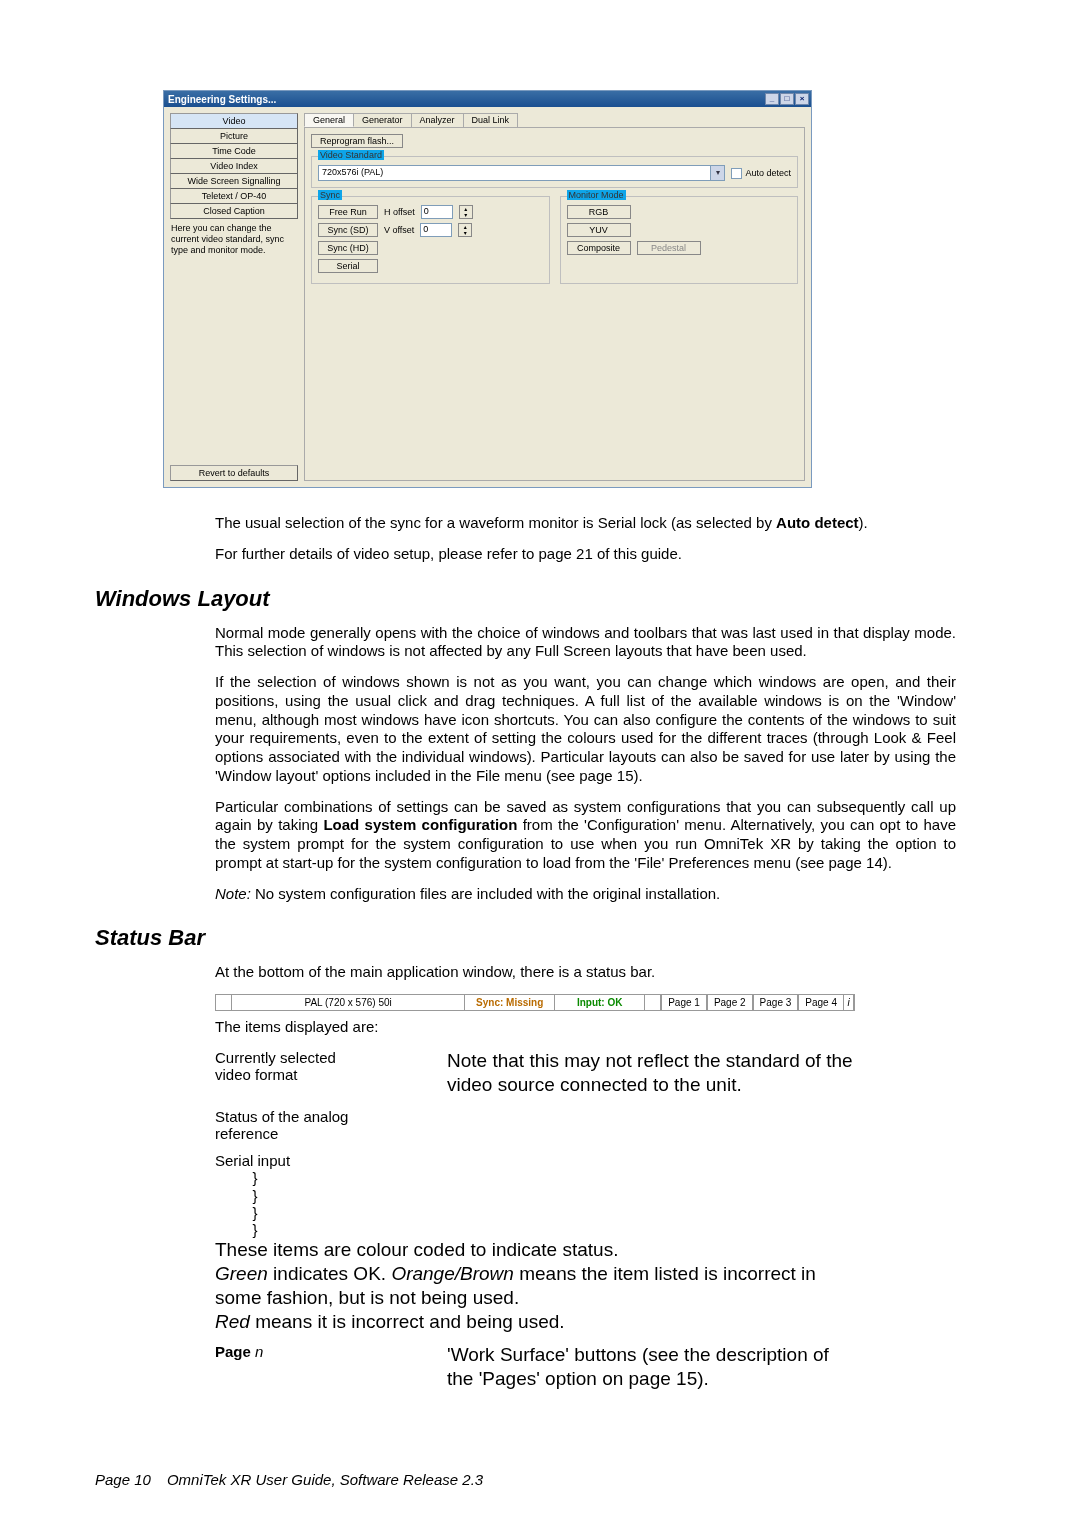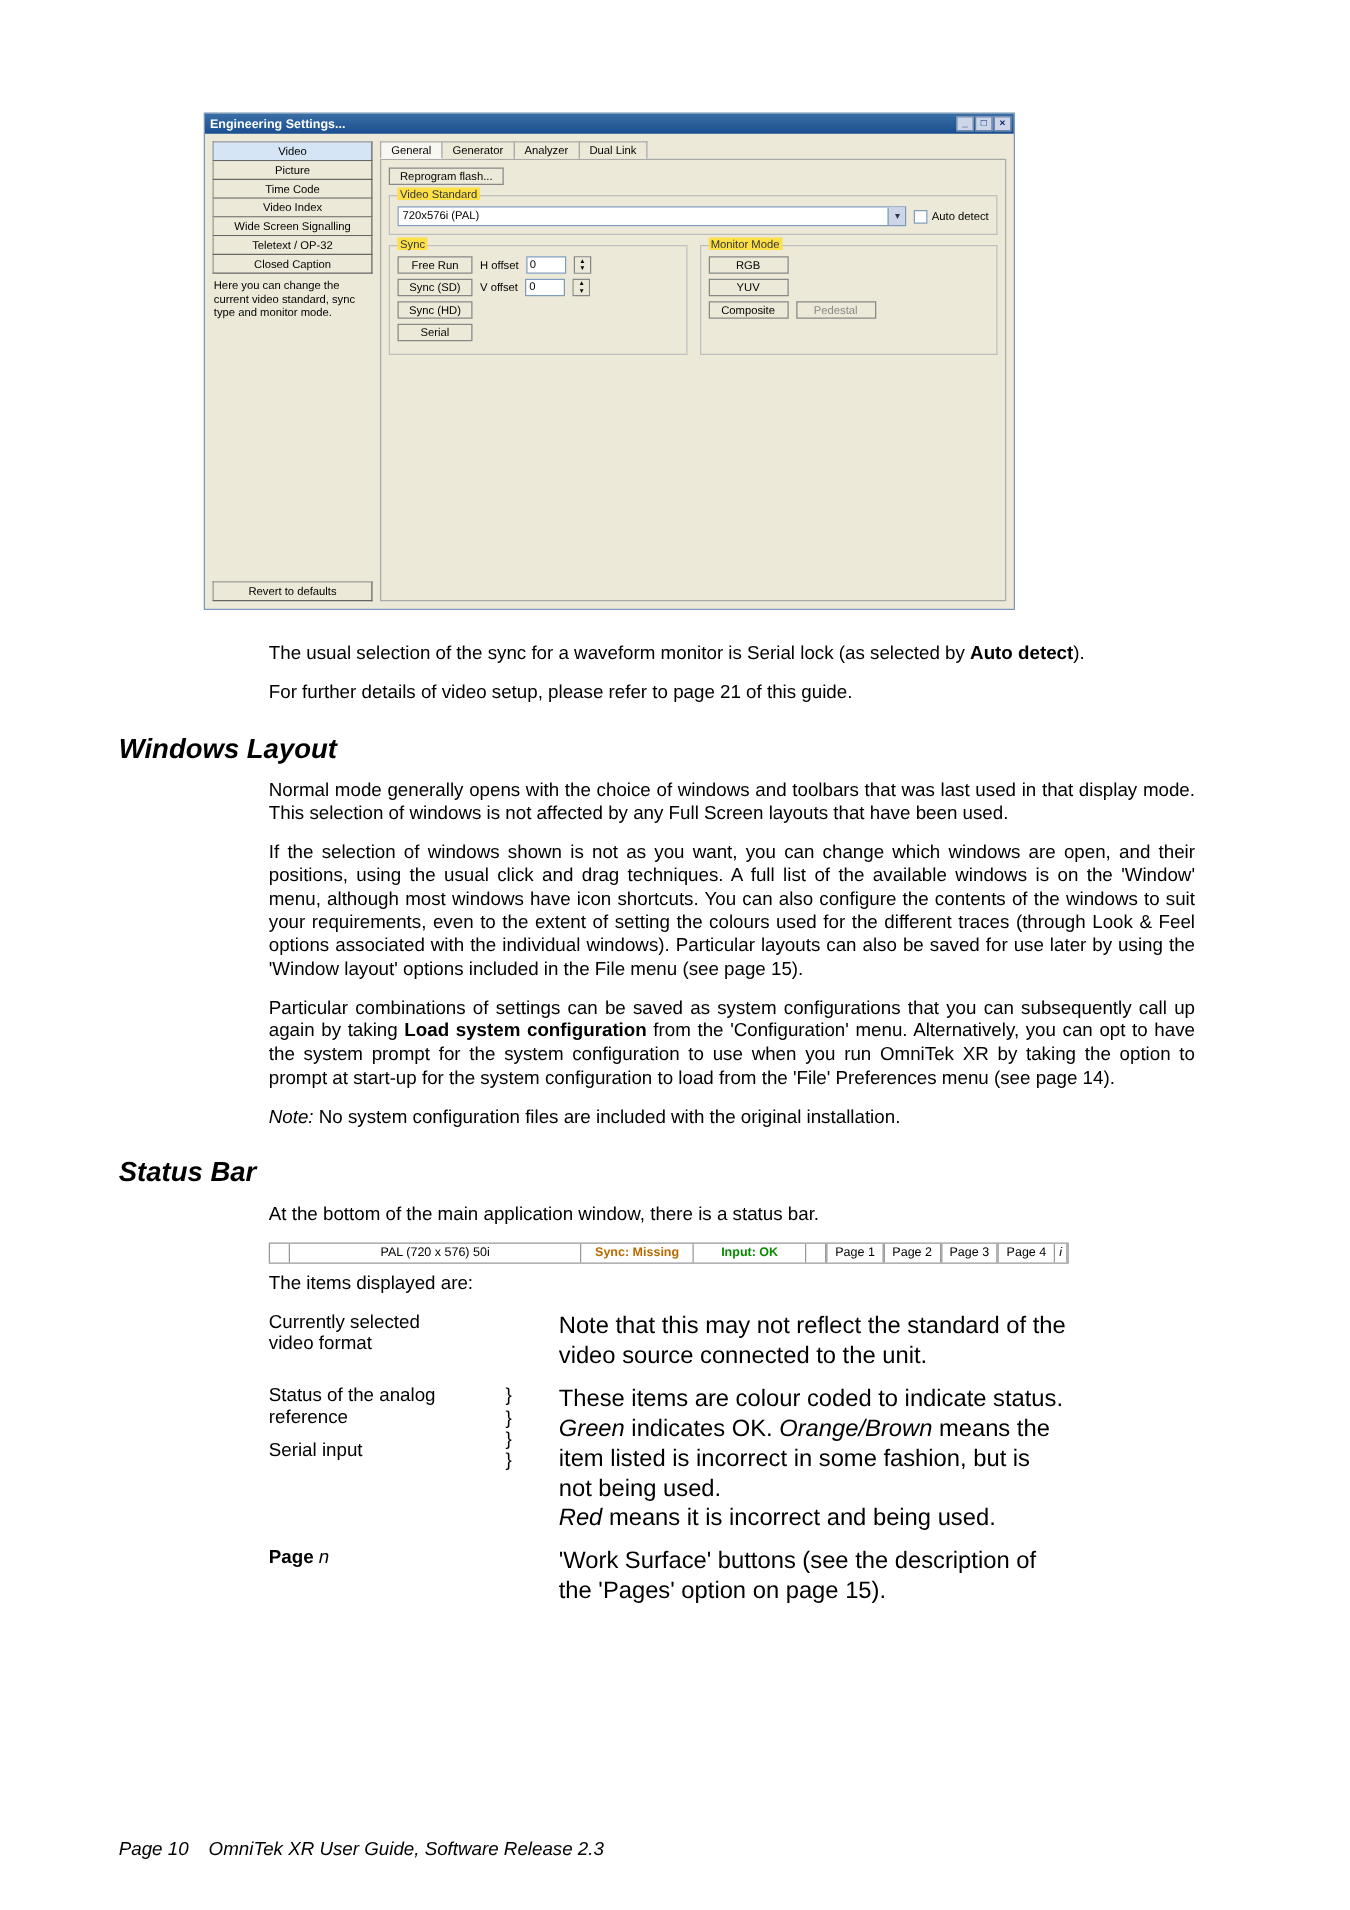--- a/index.html
+++ b/index.html
@@ -109,21 +109,21 @@
   .group {
     border: 1px solid #bfbfbf;
     margin-top: 8px;
     padding: 8px 6px 6px 6px;
     position: relative;
   }
   .group-label {
     position: absolute;
     top: -7px;
     left: 6px;
-    background: #fde047;
+    background: #0ea5e9;
     padding: 0 2px;
     font-size: 9px;
     color: #333;
   }
   .vs-row { display: flex; align-items: center; gap: 6px; }
   .dropdown {
     flex: 1;
     display: flex;
     border: 1px solid #7f9db9;
     background: #fff;
@@ -221,21 +221,21 @@
       <div class="title-btn">×</div>
     </div>
   </div>
   <div class="dialog-body">
     <div class="sidebar">
       <div class="side-btn active">Video</div>
       <div class="side-btn">Picture</div>
       <div class="side-btn">Time Code</div>
       <div class="side-btn">Video Index</div>
       <div class="side-btn">Wide Screen Signalling</div>
-      <div class="side-btn">Teletext / OP-32</div>
+      <div class="side-btn">Teletext / OP-40</div>
       <div class="side-btn">Closed Caption</div>
       <div class="side-hint">Here you can change the current video standard, sync type and monitor mode.</div>
       <div class="spacer-flex"></div>
       <div class="side-btn">Revert to defaults</div>
     </div>
     <div class="main-panel">
       <div class="tabs">
         <div class="tab active">General</div>
         <div class="tab">Generator</div>
         <div class="tab">Analyzer</div>
@@ -340,21 +340,21 @@
 <div class="doc-text" style="text-align:left">
     <p>The items displayed are:</p>
   </div>
 
 <div class="items-row">
   <div class="items-label">Currently selected video format</div>
   <div class="items-mid"></div>
   <div class="items-desc">Note that this may not reflect the standard of the video source connected to the unit.</div>
 </div>
 
-<div class="items-row" style="margin-bottom:0;">
+<div class="items-row" style="margin-bottom:0;flex-direction:column;">
   <div style="width:152px">
     <div style="margin-bottom:10px">Status of the analog reference</div>
     <div>Serial input</div>
   </div>
   <div class="items-mid" style="line-height:1.15">}<br>}<br>}<br>}</div>
   <div class="items-desc">
     <span>These items are colour coded to indicate status.</span><br>
     <span class="italic">Green</span><span> indicates OK. </span><span class="italic">Orange/Brown</span><span> means the item listed is incorrect in some fashion, but is not being used.</span><br>
     <span class="italic">Red</span><span> means it is incorrect and being used.</span>
   </div>

